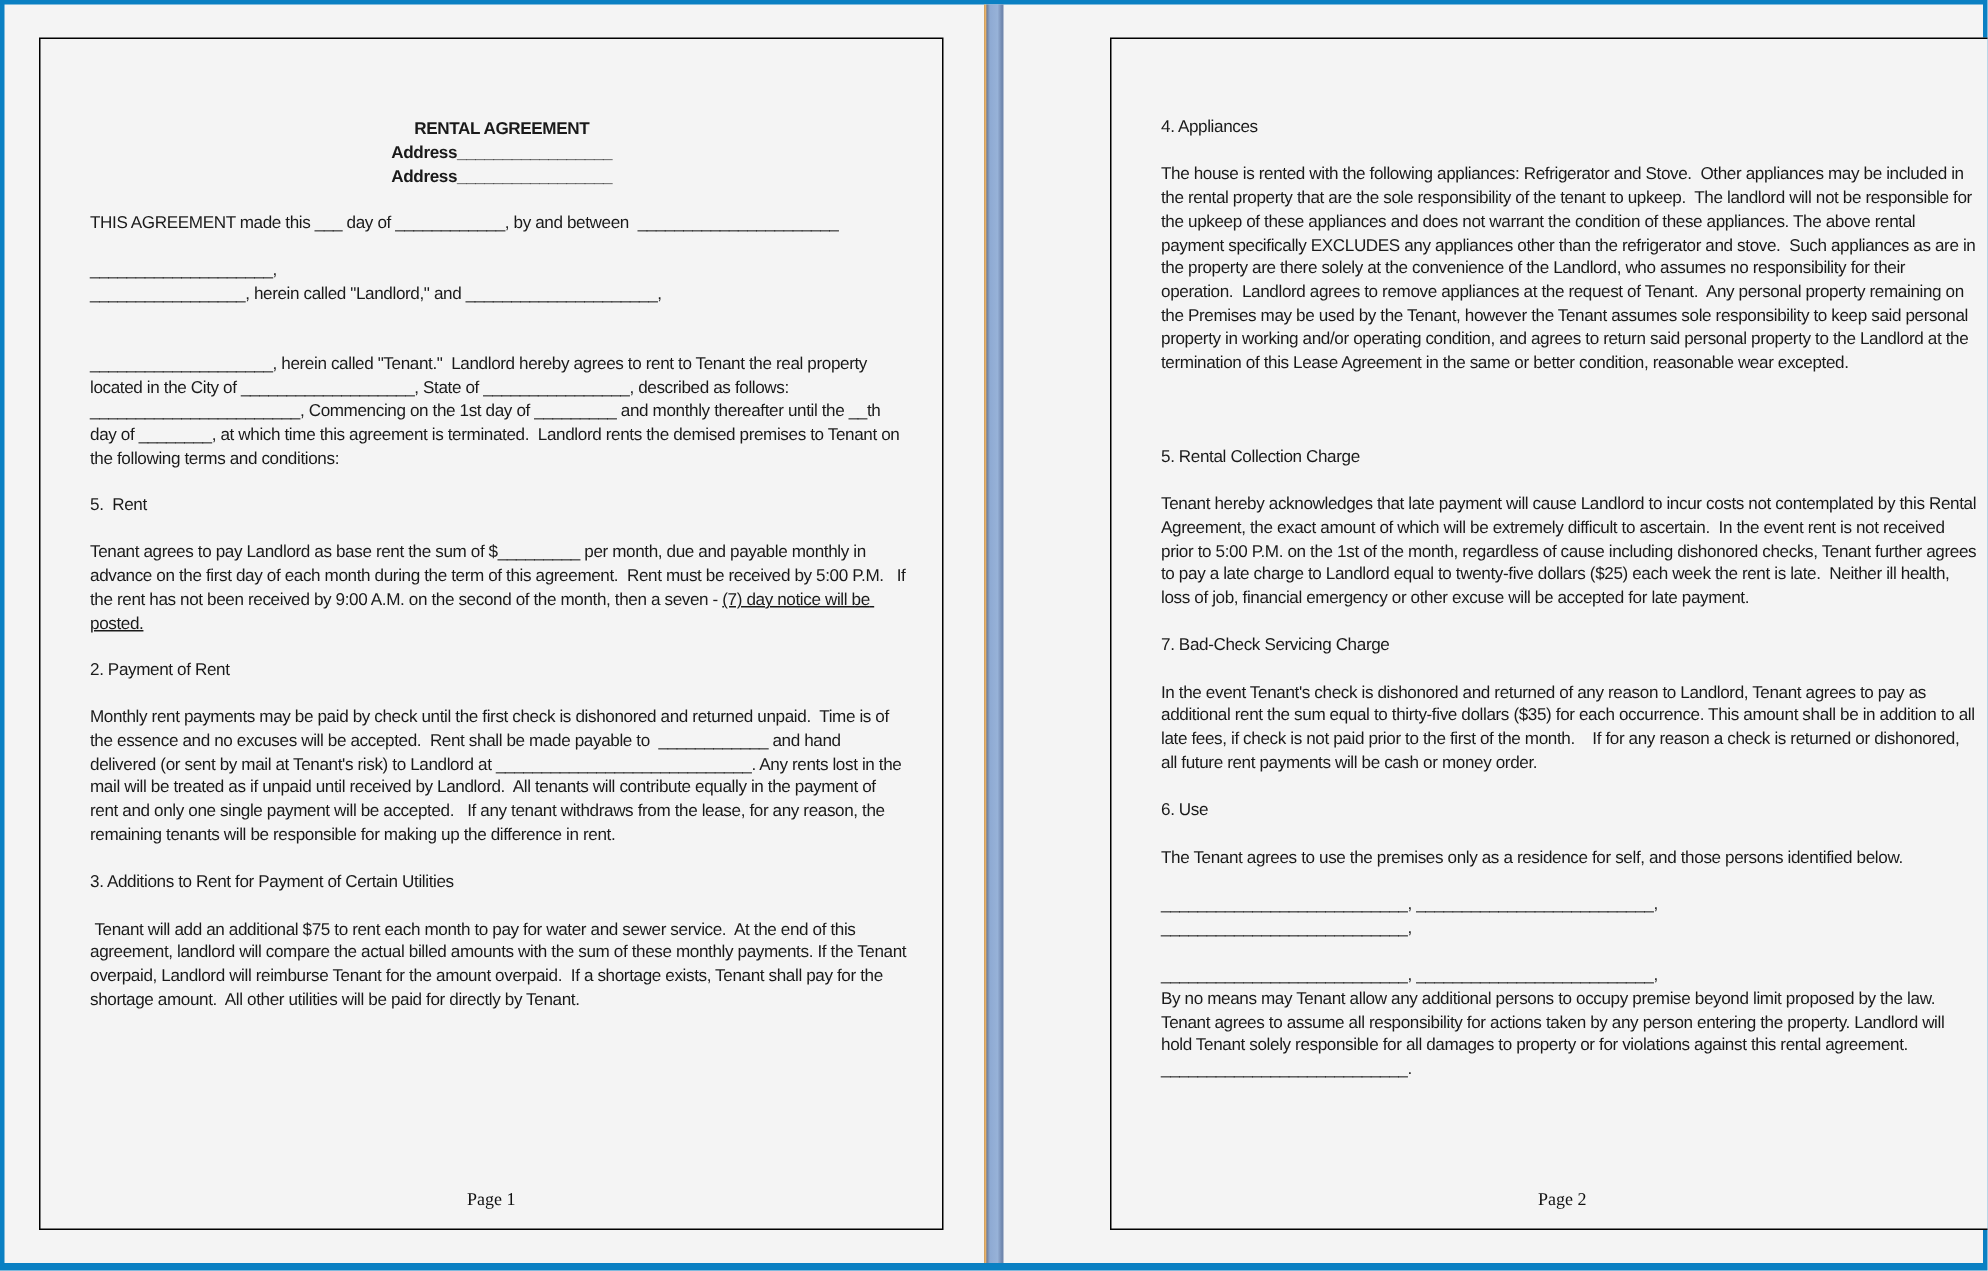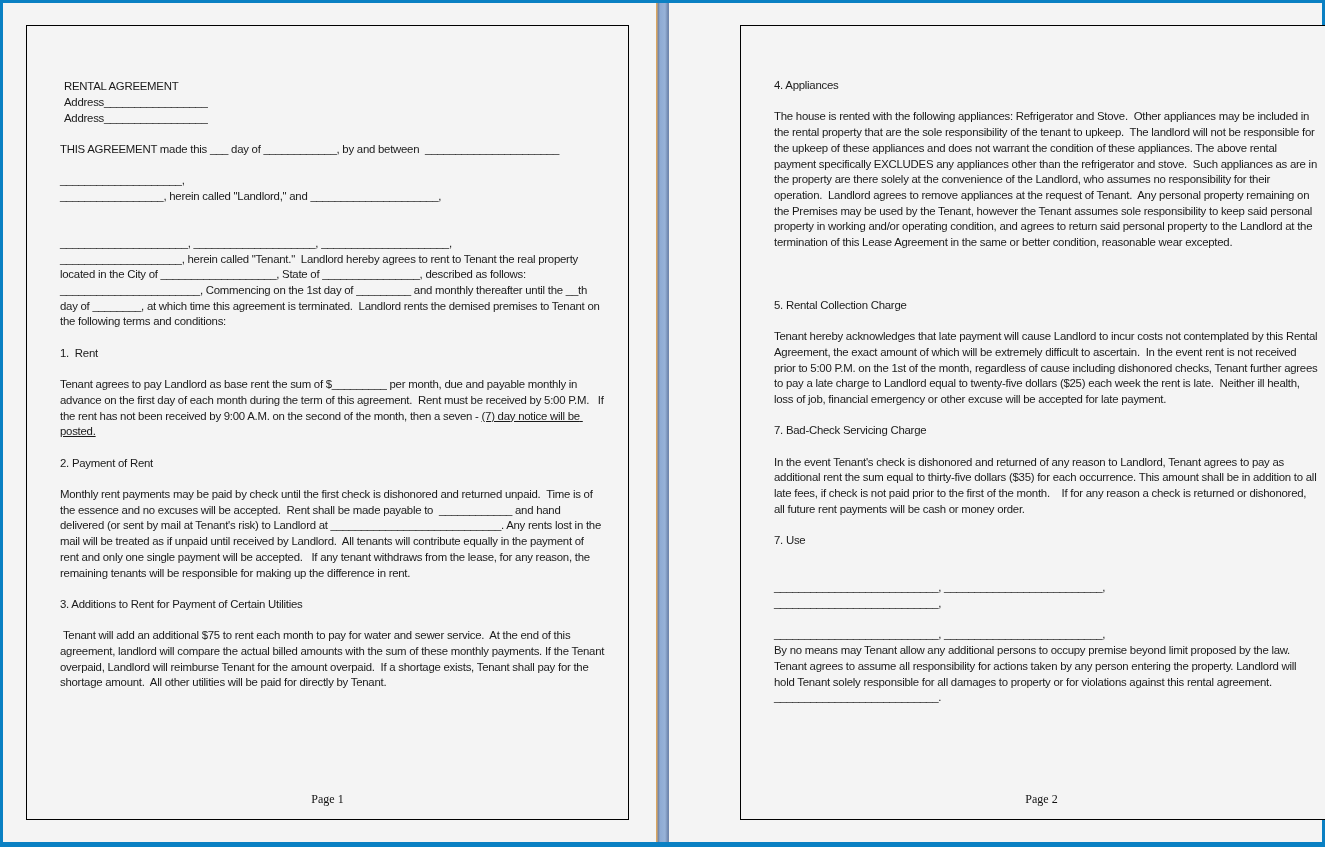--- a/index.html
+++ b/index.html
@@ -24,21 +24,21 @@
       position: absolute; left: 653px; top: 0; width: 13px; height: 839px;
       background: linear-gradient(to right, #c89a5a 0px, #e9b26a 1px, #6f7f9c 2px, #8eaad3 4px, #97b2d8 9px, #6f86ad 12px);
     }
     .content {
       position: absolute; left: 33px; top: 52px; width: 545px;
       font-family: "Liberation Sans", sans-serif;
       font-size: 11.4px; line-height: 15.7px; color: #1a1a1a;
       letter-spacing: -0.25px;
     }
     #page2 .content { left: 33px; top: 52px; }
-    .title-block { text-align: left; font-weight: normal; margin-left: 0; }
+    .title-block { text-align: center; font-weight: bold; margin-left: 0; }
     .title-block div { line-height: 16px; }
     .p { margin: 0; white-space: pre-wrap; }
     .gap { height: 15.7px; }
     .u { text-decoration: underline; }
     .footer {
       position: absolute; left: 0; width: 100%; top: 766px; text-align: center;
       font-family: "Liberation Serif", serif; font-size: 12px; color: #111;
     }
   </style>
 </head>
@@ -53,24 +53,23 @@
         <div>Address_________________</div>
         <div>Address_________________</div>
       </div>
       <div class="gap"></div>
       <p class="p">THIS AGREEMENT made this ___ day of ____________, by and between  ______________________</p>
       <div class="gap"></div>
       <p class="p">____________________,</p>
       <p class="p">_________________, herein called "Landlord," and _____________________,</p>
       <div class="gap"></div>
       <div class="gap"></div>
-      <p class="p">_____________________, ____________________, _____________________,</p>
       <p class="p">____________________, herein called "Tenant."  Landlord hereby agrees to rent to Tenant the real property located in the City of ___________________, State of ________________, described as follows: _______________________, Commencing on the 1st day of _________ and monthly thereafter until the __th day of ________, at which time this agreement is terminated.  Landlord rents the demised premises to Tenant on the following terms and conditions:</p>
       <div class="gap"></div>
-      <p class="p">1.  Rent</p>
+      <p class="p">5.  Rent</p>
       <div class="gap"></div>
       <p class="p"><span>Tenant agrees to pay Landlord as base rent the sum of $_________ per month, due and payable monthly in advance on the first day of each month during the term of this agreement.  Rent must be received by 5:00 P.M.   If the rent has not been received by 9:00 A.M. on the second of the month, then a seven - </span><span class="u">(7) day notice will be posted.</span></p>
       <div class="gap"></div>
       <p class="p">2. Payment of Rent</p>
       <div class="gap"></div>
       <p class="p">Monthly rent payments may be paid by check until the first check is dishonored and returned unpaid.  Time is of the essence and no excuses will be accepted.  Rent shall be made payable to  ____________ and hand delivered (or sent by mail at Tenant's risk) to Landlord at ____________________________. Any rents lost in the mail will be treated as if unpaid until received by Landlord.  All tenants will contribute equally in the payment of rent and only one single payment will be accepted.   If any tenant withdraws from the lease, for any reason, the remaining tenants will be responsible for making up the difference in rent.</p>
       <div class="gap"></div>
       <p class="p">3. Additions to Rent for Payment of Certain Utilities</p>
       <div class="gap"></div>
       <p class="p"> Tenant will add an additional $75 to rent each month to pay for water and sewer service.  At the end of this agreement, landlord will compare the actual billed amounts with the sum of these monthly payments. If the Tenant overpaid, Landlord will reimburse Tenant for the amount overpaid.  If a shortage exists, Tenant shall pay for the shortage amount.  All other utilities will be paid for directly by Tenant.</p>
@@ -89,22 +88,23 @@
       <div class="gap"></div>
       <div class="gap"></div>
       <p class="p">5. Rental Collection Charge</p>
       <div class="gap"></div>
       <p class="p">Tenant hereby acknowledges that late payment will cause Landlord to incur costs not contemplated by this Rental Agreement, the exact amount of which will be extremely difficult to ascertain.  In the event rent is not received prior to 5:00 P.M. on the 1st of the month, regardless of cause including dishonored checks, Tenant further agrees to pay a late charge to Landlord equal to twenty-five dollars ($25) each week the rent is late.  Neither ill health, loss of job, financial emergency or other excuse will be accepted for late payment.</p>
       <div class="gap"></div>
       <p class="p">7. Bad-Check Servicing Charge</p>
       <div class="gap"></div>
       <p class="p">In the event Tenant's check is dishonored and returned of any reason to Landlord, Tenant agrees to pay as additional rent the sum equal to thirty-five dollars ($35) for each occurrence. This amount shall be in addition to all late fees, if check is not paid prior to the first of the month.    If for any reason a check is returned or dishonored, all future rent payments will be cash or money order.</p>
       <div class="gap"></div>
-      <p class="p">7. Use</p>
+      <p class="p">6. Use</p>
       <div class="gap"></div>
+      <p class="p">The Tenant agrees to use the premises only as a residence for self, and those persons identified below.</p>
       <div class="gap"></div>
       <p class="p">___________________________, __________________________,</p>
       <p class="p">___________________________,</p>
       <div class="gap"></div>
       <p class="p">___________________________, __________________________,</p>
       <p class="p">By no means may Tenant allow any additional persons to occupy premise beyond limit proposed by the law. Tenant agrees to assume all responsibility for actions taken by any person entering the property. Landlord will hold Tenant solely responsible for all damages to property or for violations against this rental agreement.</p>
       <p class="p">___________________________.</p>
     </div>
     <div class="footer">Page 2</div>
   </div>

